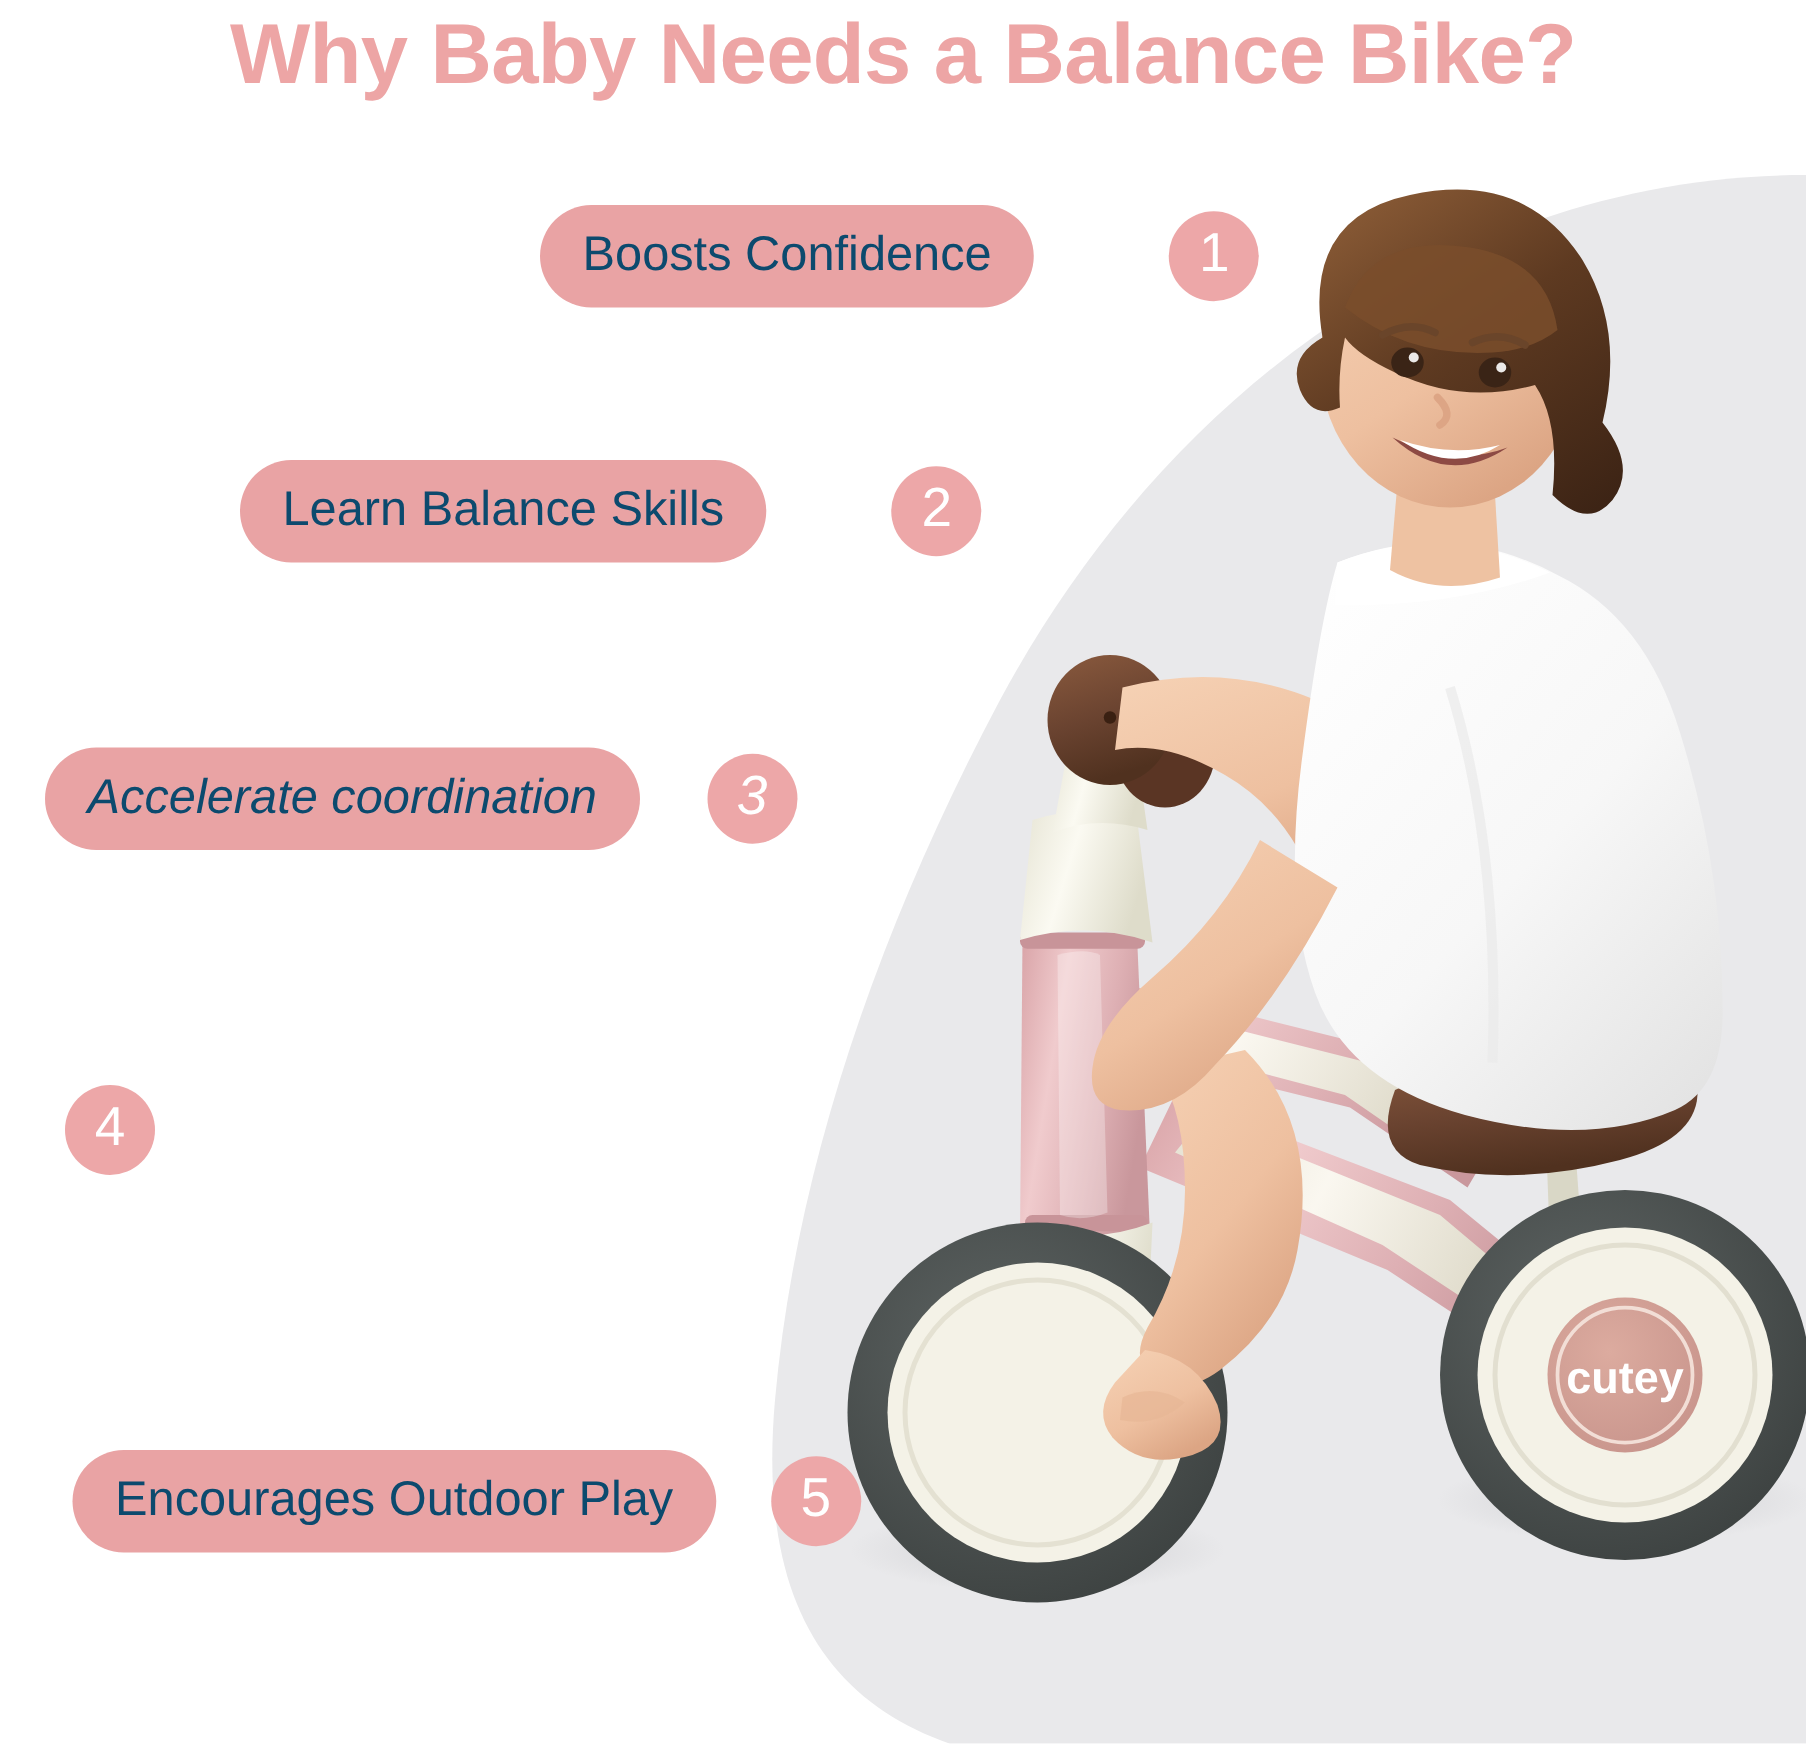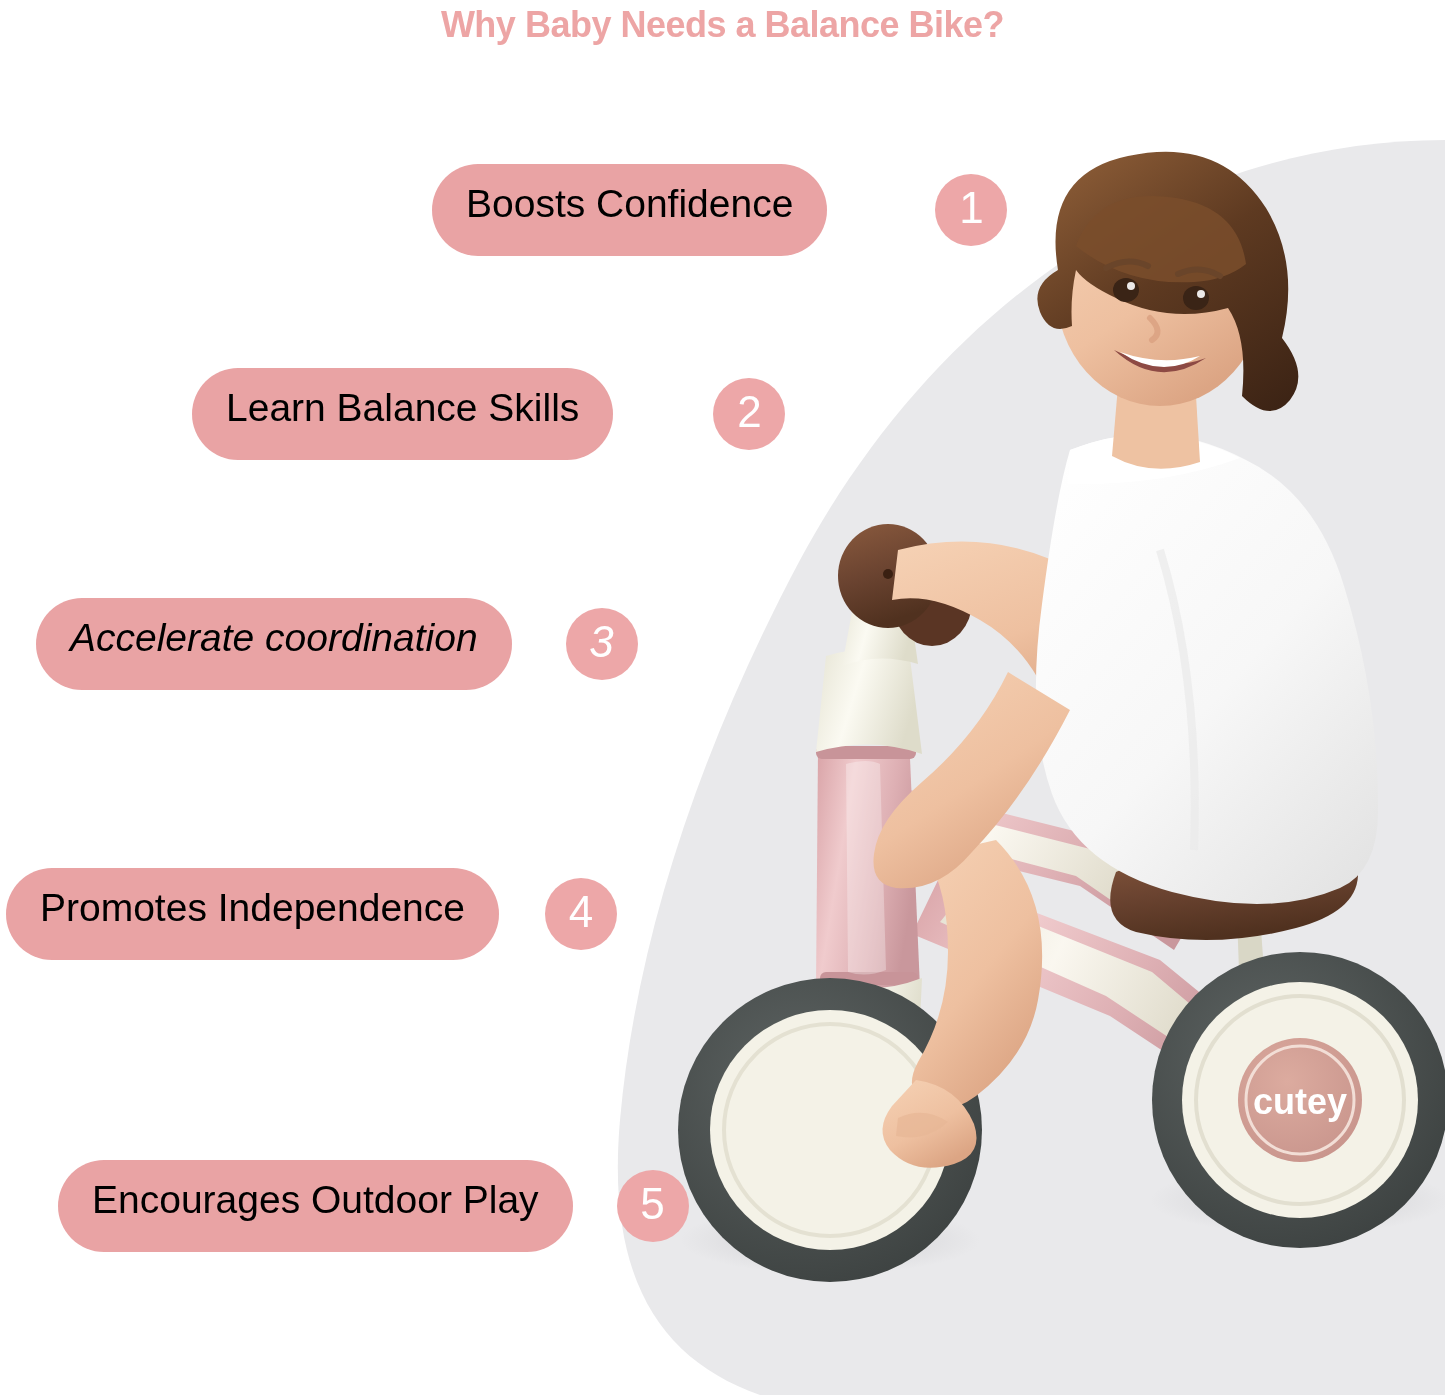--- a/index.html
+++ b/index.html
@@ -16,36 +16,36 @@
   
   .blob-layer{position:absolute;inset:0;overflow:hidden;pointer-events:none;}
   .blob{position:absolute;}
 
   
   .title{
     position:absolute;
     left:0; top:4px;
     width:1445px;
     text-align:center;
-    font-size:36px;
+    font-size:68px;
     font-weight:bold;
     letter-spacing:-0.5px;
     color:#eda5a5;
     white-space:nowrap;
   }
 
   
   .benefit{position:absolute;display:flex;align-items:center;}
   .pill{
     background:#e9a3a4;
-    color:#000000;
+    color:#0c4a6e;
     border-radius:48px;
     font-size:39px;
     line-height:1;
-    padding:20px 34px 33px 34px;
+    padding:20px 34px 23px 34px;
     white-space:nowrap;
     box-sizing:border-box;
   }
   .badge{
     width:72px;height:72px;
     border-radius:50%;
     background:#eda7a8;
     color:#ffffff;
     font-size:44px;
     display:flex;align-items:center;justify-content:center;
@@ -221,21 +221,20 @@
     <div class="pill">Learn Balance Skills</div>
     <div class="badge">2</div>
   </div>
 
   <div class="benefit b3">
     <div class="pill">Accelerate coordination</div>
     <div class="badge">3</div>
   </div>
 
   <div class="benefit b4">
-    <div class="pill">Promotes Independence</div>
     <div class="badge">4</div>
   </div>
 
   <div class="benefit b5">
     <div class="pill">Encourages Outdoor Play</div>
     <div class="badge">5</div>
   </div>
 
 </div>
 

